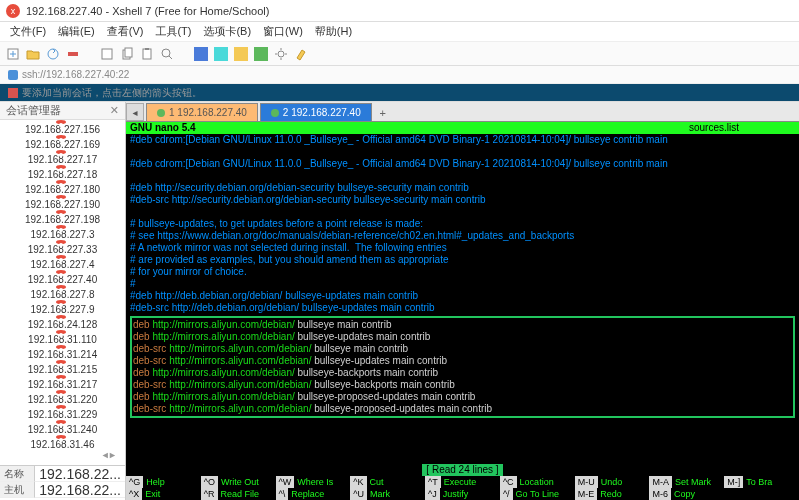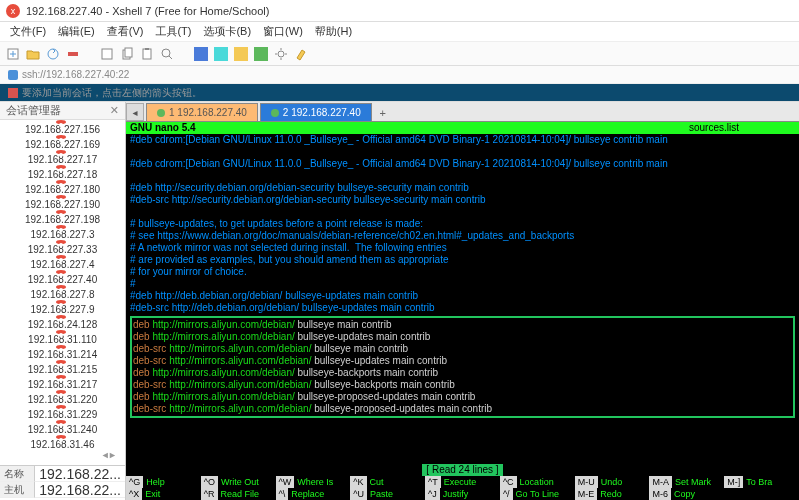--- a/index.html
+++ b/index.html
@@ -345,21 +345,21 @@
             <div class="sc">
               <span class="key">^R</span>
               <span class="lbl">Read File</span>
             </div>
             <div class="sc">
               <span class="key">^\</span>
               <span class="lbl">Replace</span>
             </div>
             <div class="sc">
               <span class="key">^U</span>
-              <span class="lbl">Paste</span>
+              <span class="lbl">Mark</span>
             </div>
             <div class="sc">
               <span class="key">^J</span>
               <span class="lbl">Justify</span>
             </div>
             <div class="sc">
               <span class="key">^/</span>
               <span class="lbl">Go To Line</span>
             </div>
             <div class="sc">

